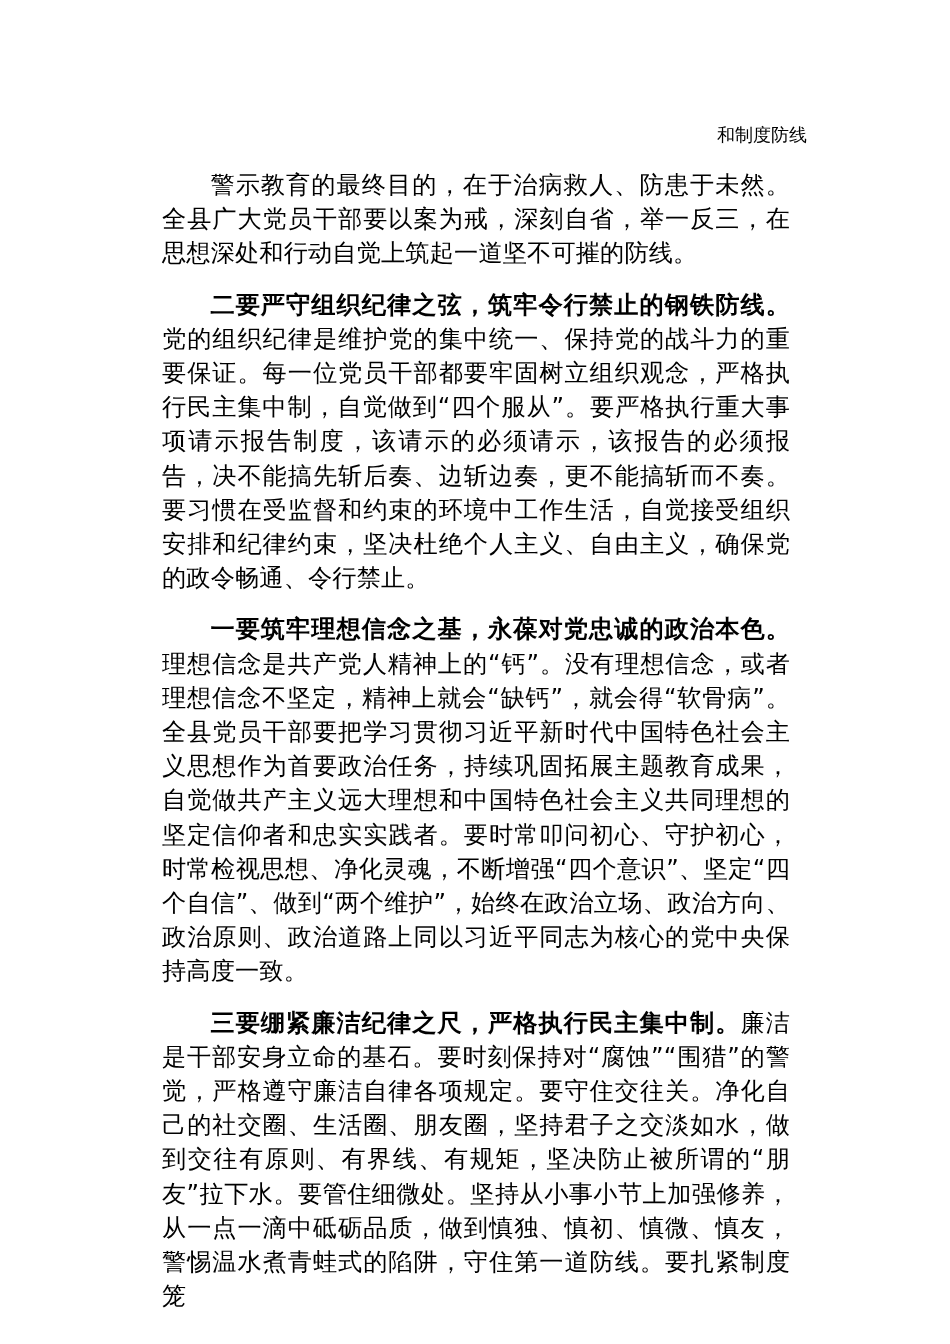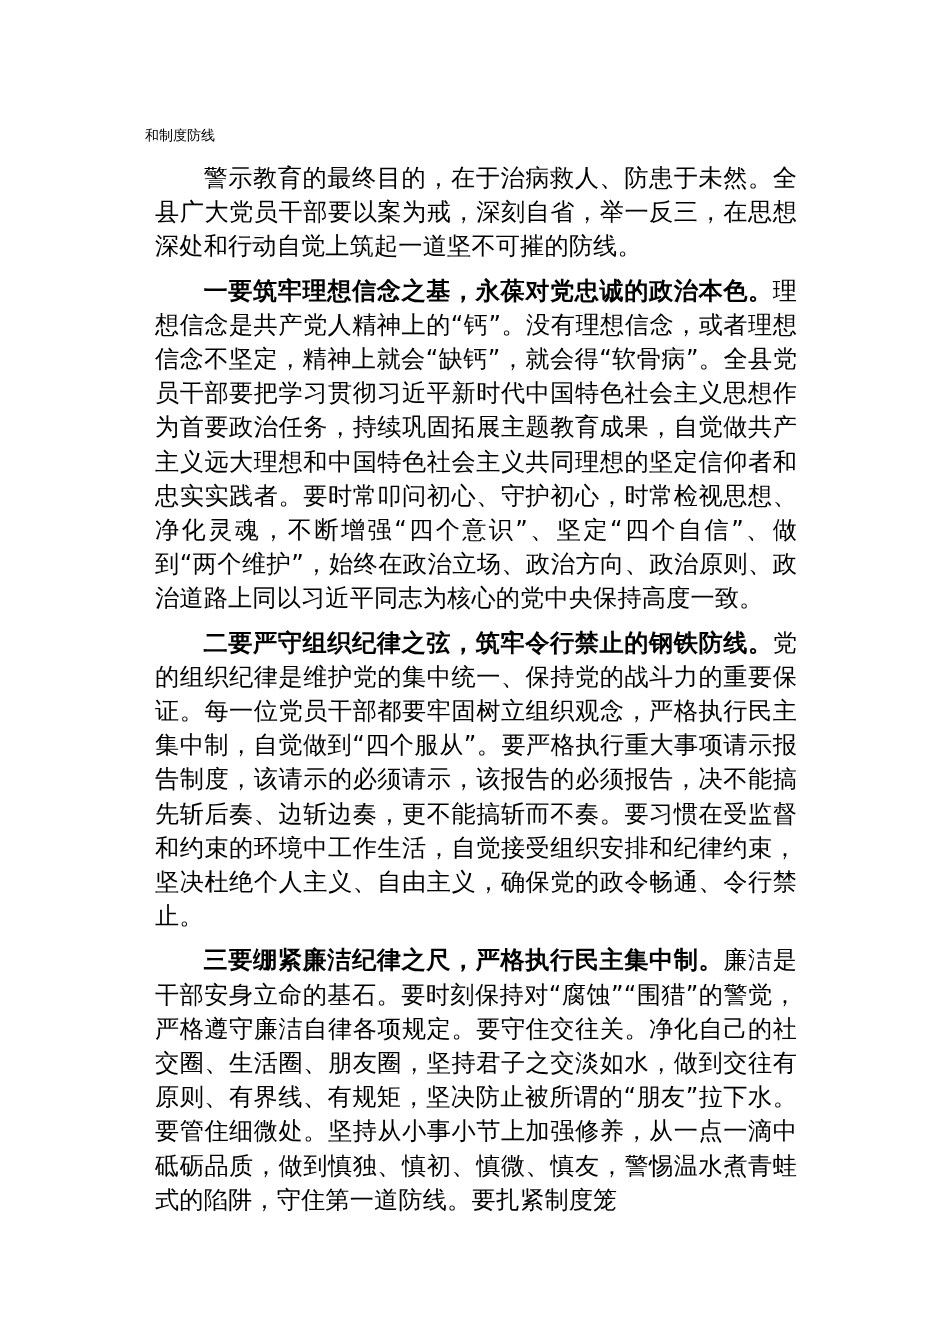--- a/index.html
+++ b/index.html
@@ -1,29 +1,29 @@
 <!DOCTYPE html>
 <html><head>
 <meta charset="utf-8">
 <style>
   html, body { margin: 0; padding: 0; background: #ffffff; }
   body { width: 950px; height: 1344px; position: relative; overflow: hidden;
          font-family: "DejaVu Sans", "Liberation Sans", sans-serif; color: #000; }
   .page { position: absolute; left: 145px; top: 119px; width: 662px; }
-  .heading-line { font-size: 14px; line-height: 32px; height: 32px; white-space: nowrap; }
+  .heading-line { font-size: 18px; line-height: 32px; height: 32px; white-space: nowrap; text-align: right; }
   .para { font-size: 24.2px; line-height: 34.2px; text-align: justify; text-indent: 2em;
-          margin: 10px; letter-spacing: 0.15px; }
+          margin: 17px; letter-spacing: 0.15px; }
   .para b { font-weight: bold; }
 </style>
 </head>
 <body>
 
 <div class="page">
   <div class="heading-line">和制度防线</div>
 
   <p class="para"><b></b><span>警示教育的最终目的，在于治病救人、防患于未然。全县广大党员干部要以案为戒，深刻自省，举一反三，在思想深处和行动自觉上筑起一道坚不可摧的防线。</span></p>
 
+  <p class="para"><b>二要严守组织纪律之弦，筑牢令行禁止的钢铁防线。</b><span>党的组织纪律是维护党的集中统一、保持党的战斗力的重要保证。每一位党员干部都要牢固树立组织观念，严格执行民主集中制，自觉做到“四个服从”。要严格执行重大事项请示报告制度，该请示的必须请示，该报告的必须报告，决不能搞先斩后奏、边斩边奏，更不能搞斩而不奏。要习惯在受监督和约束的环境中工作生活，自觉接受组织安排和纪律约束，坚决杜绝个人主义、自由主义，确保党的政令畅通、令行禁止。</span></p>
+
   <p class="para"><b>一要筑牢理想信念之基，永葆对党忠诚的政治本色。</b><span>理想信念是共产党人精神上的“钙”。没有理想信念，或者理想信念不坚定，精神上就会“缺钙”，就会得“软骨病”。全县党员干部要把学习贯彻习近平新时代中国特色社会主义思想作为首要政治任务，持续巩固拓展主题教育成果，自觉做共产主义远大理想和中国特色社会主义共同理想的坚定信仰者和忠实实践者。要时常叩问初心、守护初心，时常检视思想、净化灵魂，不断增强“四个意识”、坚定“四个自信”、做到“两个维护”，始终在政治立场、政治方向、政治原则、政治道路上同以习近平同志为核心的党中央保持高度一致。</span></p>
-
-  <p class="para"><b>二要严守组织纪律之弦，筑牢令行禁止的钢铁防线。</b><span>党的组织纪律是维护党的集中统一、保持党的战斗力的重要保证。每一位党员干部都要牢固树立组织观念，严格执行民主集中制，自觉做到“四个服从”。要严格执行重大事项请示报告制度，该请示的必须请示，该报告的必须报告，决不能搞先斩后奏、边斩边奏，更不能搞斩而不奏。要习惯在受监督和约束的环境中工作生活，自觉接受组织安排和纪律约束，坚决杜绝个人主义、自由主义，确保党的政令畅通、令行禁止。</span></p>
 
   <p class="para"><b>三要绷紧廉洁纪律之尺，严格执行民主集中制。</b><span>廉洁是干部安身立命的基石。要时刻保持对“腐蚀”“围猎”的警觉，严格遵守廉洁自律各项规定。要守住交往关。净化自己的社交圈、生活圈、朋友圈，坚持君子之交淡如水，做到交往有原则、有界线、有规矩，坚决防止被所谓的“朋友”拉下水。要管住细微处。坚持从小事小节上加强修养，从一点一滴中砥砺品质，做到慎独、慎初、慎微、慎友，警惕温水煮青蛙式的陷阱，守住第一道防线。要扎紧制度笼</span></p>
 </div>
 
 </body></html>

